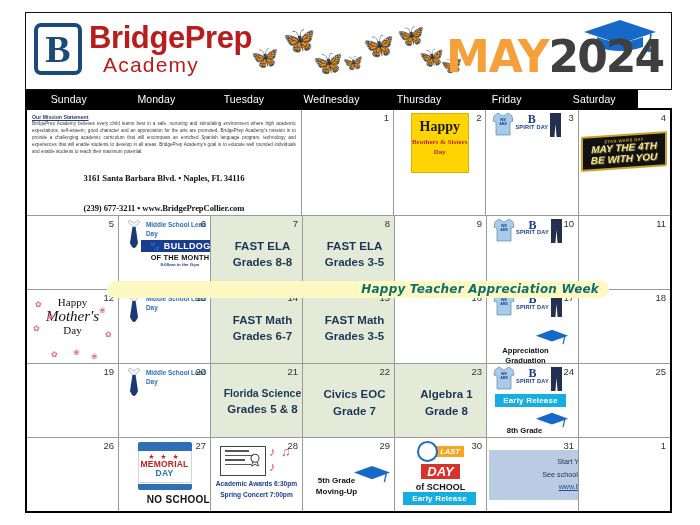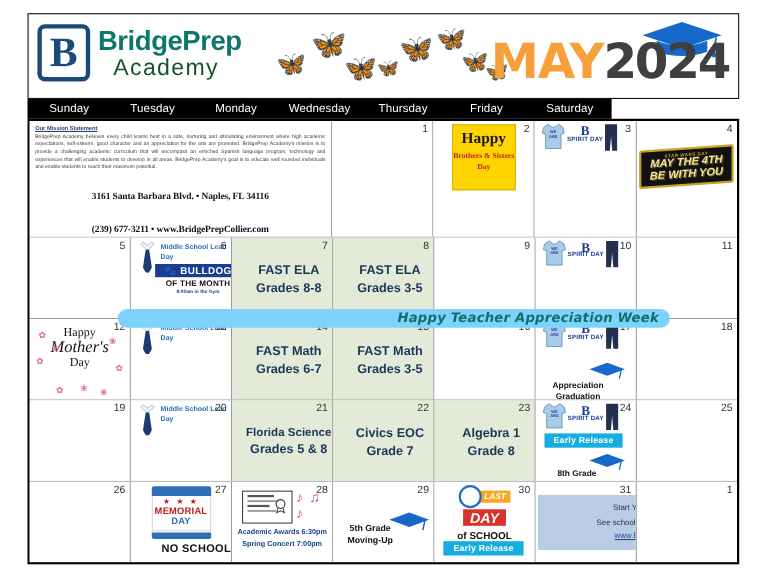--- a/index.html
+++ b/index.html
@@ -19,40 +19,40 @@
   }
   .logo-wrap{position:absolute;left:8px;top:9px;display:flex;align-items:center;gap:7px;}
   .logo-b{
     width:48px;height:52px;border:4px solid #1b4a7a;border-radius:7px;
     box-sizing:border-box;position:relative;background:#fff;
     display:flex;align-items:center;justify-content:center;
     color:#1b4a7a;font-weight:bold;font-size:38px;line-height:1;
     font-family:"Liberation Serif",serif;
   }
   .logo-text{line-height:1.0;}
-  .logo-text .l1{font-size:25px;font-weight:bold;color:#0f766e;letter-spacing:-0.4px;}
-  .logo-text .l2{font-size:21px;color:#14532d;letter-spacing:1.2px;padding-left:14px;margin-top:1px;}
+  .logo-text .l1{font-size:31px;font-weight:bold;color:#b91c1c;letter-spacing:-0.4px;}
+  .logo-text .l2{font-size:21px;color:#b91c1c;letter-spacing:1.2px;padding-left:14px;margin-top:1px;}
 
   .butterflies{position:absolute;left:225px;top:10px;width:215px;height:60px;}
   .bfly{position:absolute;font-size:22px;line-height:1;}
 
   .maytitle{position:absolute;right:8px;top:18px;display:flex;align-items:baseline;}
   .maytitle .may{
     font-size:44px;font-weight:bold;color:#f6a03c;letter-spacing:-1px;
     font-family:"DejaVu Sans",sans-serif;
   }
   .maytitle .yr{
     font-size:44px;font-weight:bold;color:#3f3f3f;letter-spacing:-2px;
     font-family:"DejaVu Sans",sans-serif;
   }
   .gradcap-hdr{position:absolute;right:14px;top:6px;width:74px;height:34px;}
 
   
   .dowrow{
-    position:absolute;left:25px;top:90px;width:531px;height:18px;
+    position:absolute;left:25px;top:90px;width:613px;height:18px;
     background:#000;display:flex;box-sizing:border-box;
   }
   .dow{
     flex:1 1 0;color:#fff;font-size:10.5px;text-align:center;line-height:18px;
     letter-spacing:.1px;
   }
 
   
   .grid{
     position:absolute;left:25px;top:108px;width:647px;height:405px;
@@ -110,21 +110,21 @@
   .bulldog .bd1{background:#1b3d8f;color:#fff;font-size:9px;font-weight:bold;padding:1px 2px;letter-spacing:.3px;}
   .bulldog .bd2{color:#111;font-size:7.4px;font-weight:bold;letter-spacing:.2px;margin-top:1px;}
   .bulldog .bd3{color:#1b3d8f;font-size:4.4px;font-weight:bold;margin-top:0px;}
 
   .evt{position:absolute;left:0;right:0;top:22px;text-align:center;color:#1b3557;font-weight:bold;padding-left:12px;}
   .evt .e1{font-size:11.5px;line-height:1.45;}
   .evt .e2{font-size:11.5px;line-height:1.45;}
 
   .teacher-banner{
     position:absolute;left:80px;top:-9px;width:502px;height:17px;
-    background:#7dd3fc;border-radius:9px;z-index:9;
+    background:#fef9c3;border-radius:9px;z-index:9;
     display:flex;align-items:center;justify-content:flex-end;padding-right:10px;box-sizing:border-box;
   }
   .teacher-banner span{
     font-size:12px;font-weight:bold;font-style:italic;color:#0f6f6b;
     font-family:"DejaVu Sans",sans-serif;letter-spacing:.2px;
   }
 
   .mothers{position:absolute;left:0;right:0;top:6px;text-align:center;}
   .mothers .m1{font-size:11px;color:#111;font-family:"Liberation Serif",serif;}
   .mothers .m2{font-size:15px;color:#111;font-style:italic;font-family:"Liberation Serif",serif;line-height:1.1;}
@@ -200,22 +200,22 @@
     </svg>
 
     <div class="maytitle">
       <span class="may">MAY</span>
       <span class="yr">2024</span>
     </div>
   </div>
 
   <div class="dowrow">
     <div class="dow">Sunday</div>
+    <div class="dow">Monday</div>
     <div class="dow">Tuesday</div>
-    <div class="dow">Monday</div>
     <div class="dow">Wednesday</div>
     <div class="dow">Thursday</div>
     <div class="dow">Friday</div>
     <div class="dow">Saturday</div>
   </div>
 
   <div class="grid">
 
     <div class="wk">
       <div class="cell" style="flex:3 1 0;">

